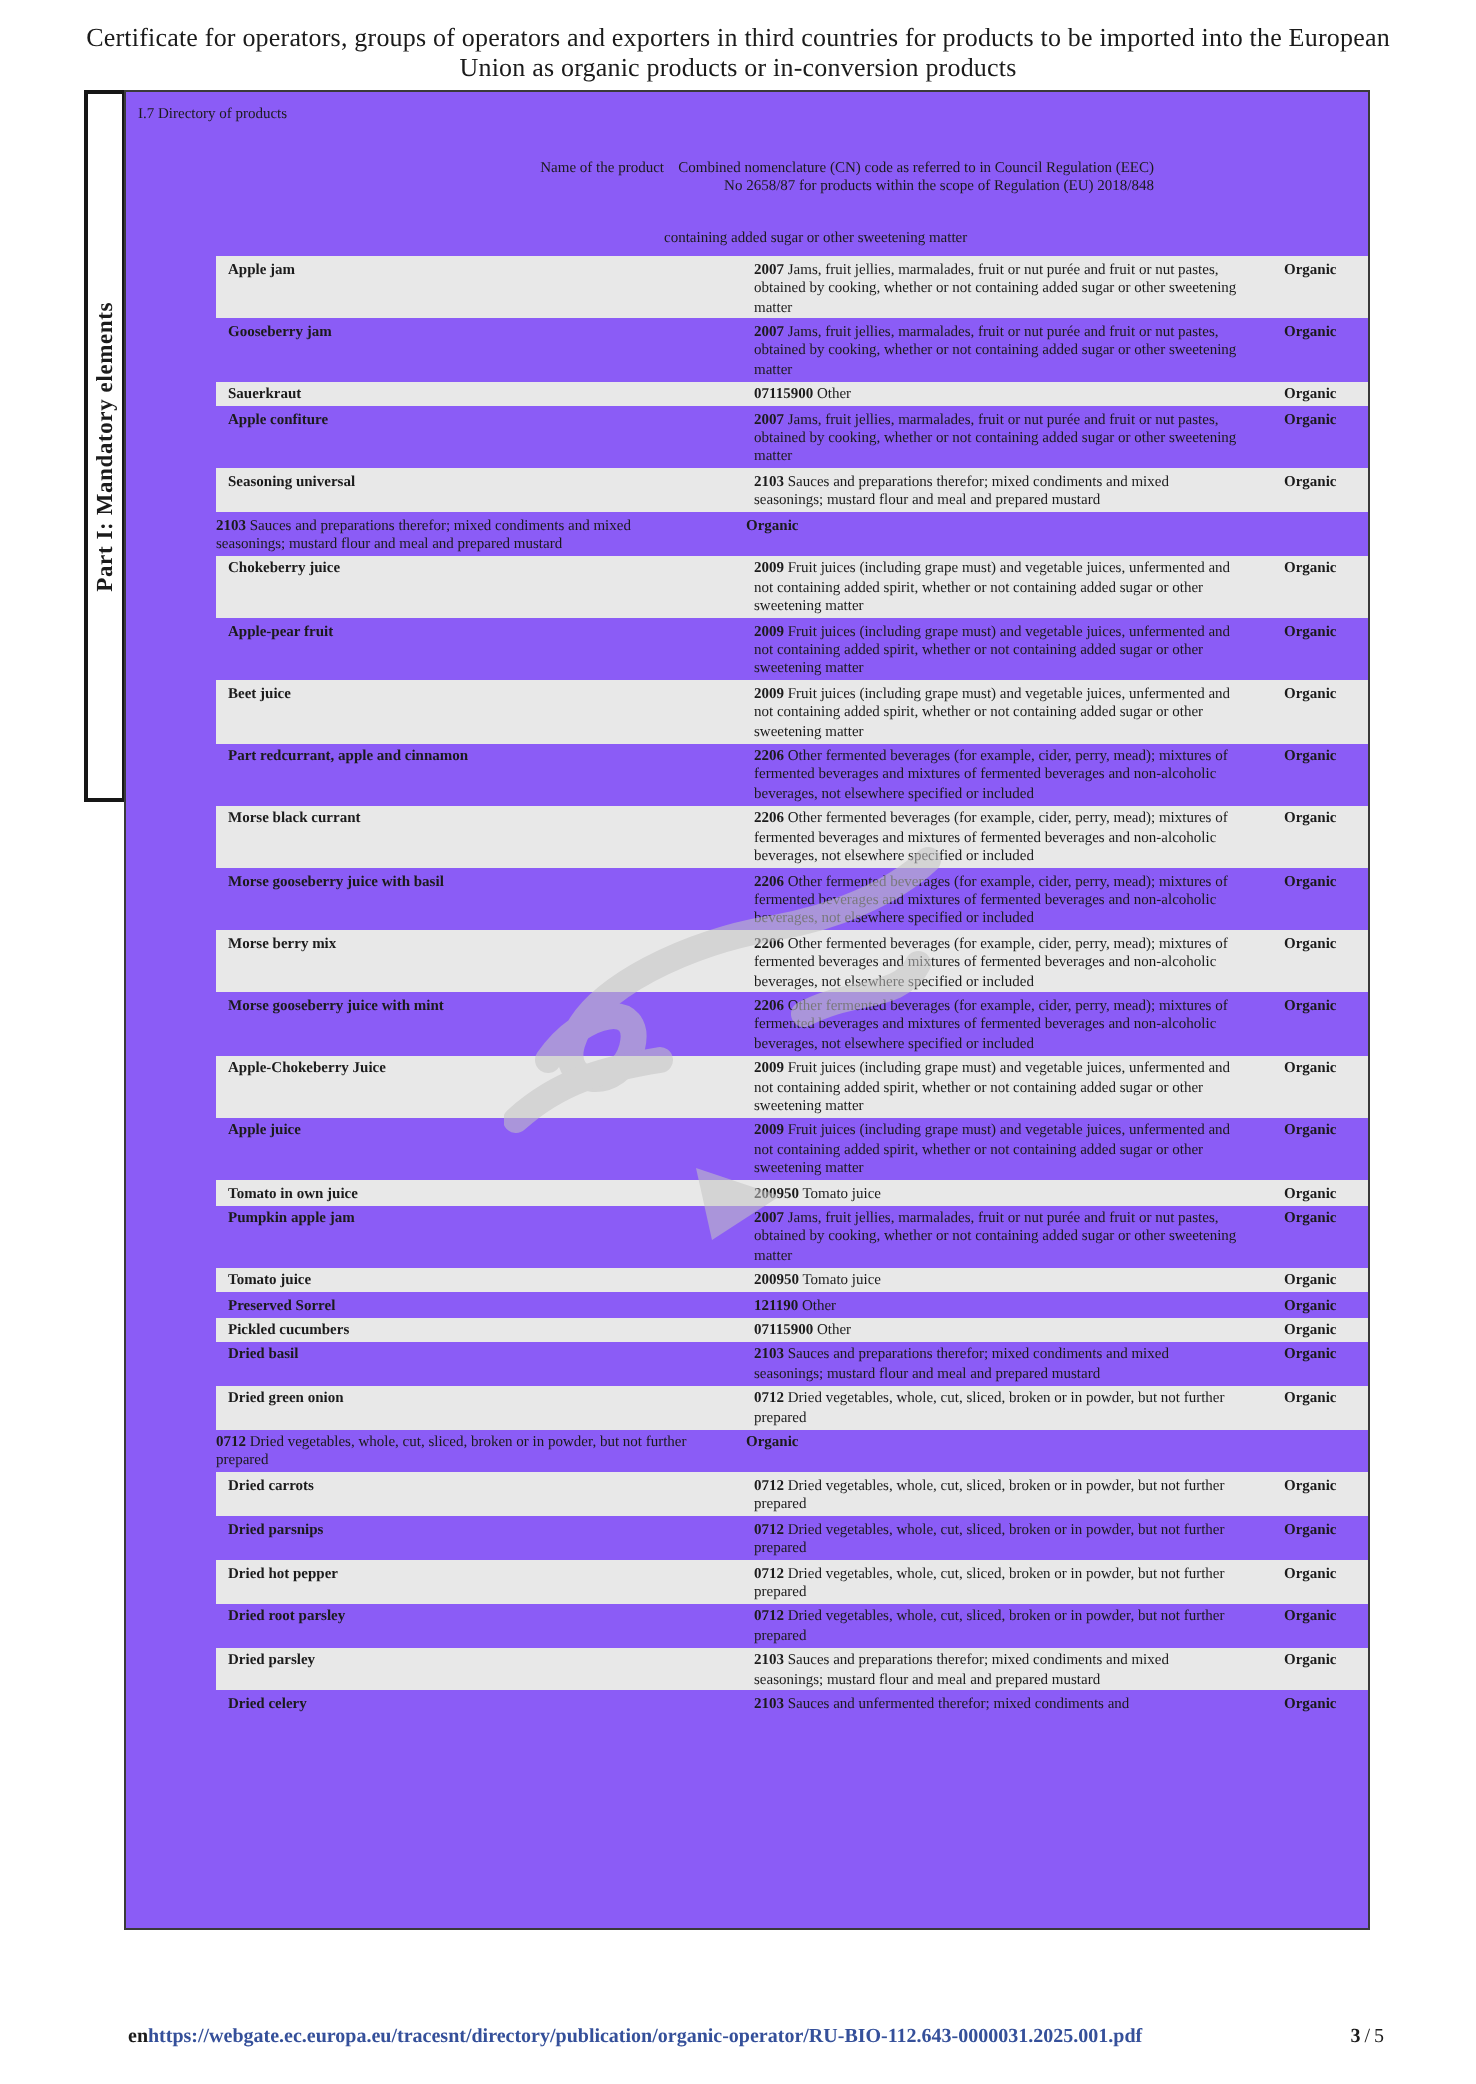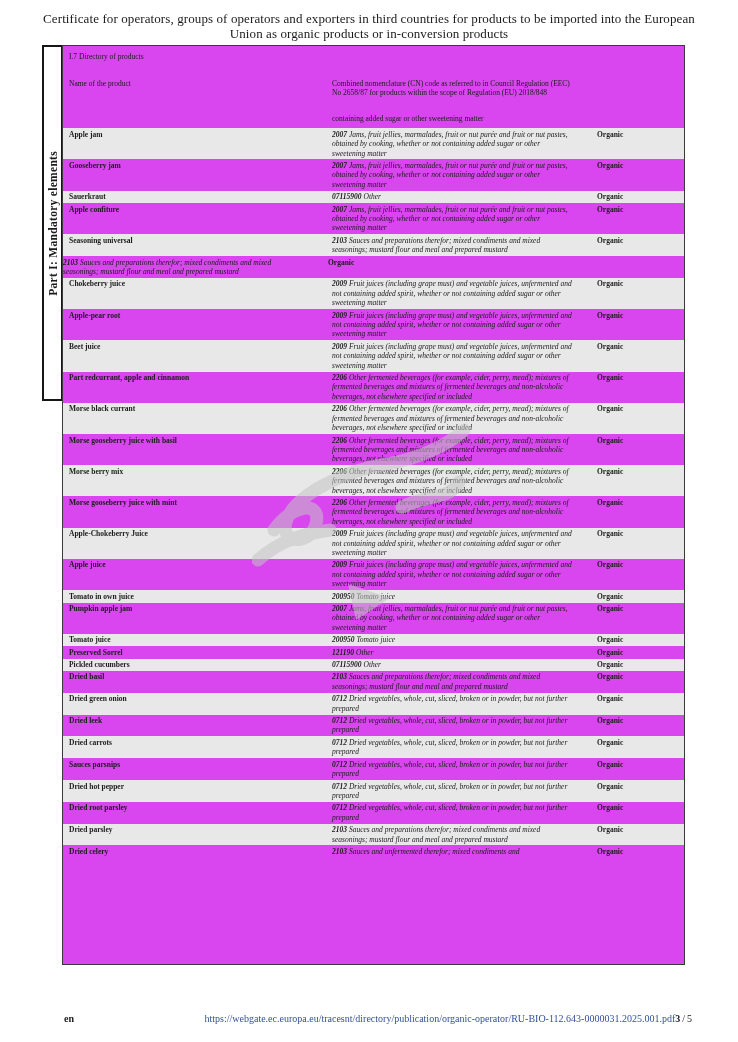--- a/index.html
+++ b/index.html
@@ -27,44 +27,44 @@
     border:2px solid #161616;background:#fff;
     display:flex;align-items:center;justify-content:center;
   }
   .part-box span{
     writing-mode:vertical-rl;transform:rotate(180deg);
     font-weight:bold;font-size:11.5px;white-space:nowrap;letter-spacing:.3px;
   }
   
   .tbl{
     position:absolute;left:62px;top:45px;width:623px;height:920px;
-    border:1px solid var(--border);background:#d946ef;font-size:7.5px;line-height:9.4px;
+    border:1px solid var(--border);background:#8b5cf6;font-size:7.5px;line-height:9.4px;
   }
   .tbl-head{padding:6px 6px 0 6px;}
   .sec-title{line-height:10px;}
-  .cols-head{display:flex;margin-top:17px;}
+  .cols-head{display:flex;margin-top:17px;text-align:right;}
   .h-name{flex:0 0 263px;}
   .h-cn{flex:0 0 245px;}
   .carryover{margin:16px 0 0 263px;width:245px;}
-  .rows{margin-top:5px;}
+  .rows{margin-top:5px;margin-left:45px;}
   .row{display:flex;padding:1.5px 0;}
   .rows .row:nth-child(odd){background:var(--row-alt);}
   .c-name{flex:0 0 269px;padding-left:6px;font-weight:bold;}
-  .c-cn{flex:0 0 265px;padding-right:22px;font-style:italic;}
+  .c-cn{flex:0 0 265px;padding-right:22px;}
   .r-code{font-weight:bold;}
   .c-status{flex:1;font-weight:bold;}
   
   .wm{position:absolute;left:252px;top:412px;width:235px;height:240px;pointer-events:none;opacity:.55;}
   
   .footer{
     position:absolute;top:1013px;left:0;width:738px;
     display:flex;align-items:baseline;font-size:10px;
   }
   .f-lang{margin-left:64px;font-weight:bold;}
-  .f-url{flex:1;text-align:right;color:var(--link);text-decoration:none;}
+  .f-url{flex:1;text-align:left;color:var(--link);text-decoration:none;font-weight:bold;}
   .f-page{margin-right:46px;white-space:nowrap;}
   .f-page .cur{font-weight:bold;}
   .f-page .sep{margin:0 2px;}
 </style>
 </head>
 <body>
 
 <div class="doc-title">Certificate for operators, groups of operators and exporters in third countries for products to be imported into the European Union as organic products or in-conversion products</div>
 
 <div class="part-box">
@@ -116,21 +116,21 @@
     <div class="c-status">Organic</div>
   </div>
 
   <div class="row">
     <div class="c-name">Chokeberry juice</div>
     <div class="c-cn"><span class="r-code">2009</span> <span class="r-desc">Fruit juices (including grape must) and vegetable juices, unfermented and not containing added spirit, whether or not containing added sugar or other sweetening matter</span></div>
     <div class="c-status">Organic</div>
   </div>
 
   <div class="row">
-    <div class="c-name">Apple-pear root</div>
+    <div class="c-name">Apple-pear fruit</div>
     <div class="c-cn"><span class="r-code">2009</span> <span class="r-desc">Fruit juices (including grape must) and vegetable juices, unfermented and not containing added spirit, whether or not containing added sugar or other sweetening matter</span></div>
     <div class="c-status">Organic</div>
   </div>
 
   <div class="row">
     <div class="c-name">Beet juice</div>
     <div class="c-cn"><span class="r-code">2009</span> <span class="r-desc">Fruit juices (including grape must) and vegetable juices, unfermented and not containing added spirit, whether or not containing added sugar or other sweetening matter</span></div>
     <div class="c-status">Organic</div>
   </div>
 
@@ -212,33 +212,32 @@
     <div class="c-status">Organic</div>
   </div>
 
   <div class="row">
     <div class="c-name">Dried green onion</div>
     <div class="c-cn"><span class="r-code">0712</span> <span class="r-desc">Dried vegetables, whole, cut, sliced, broken or in powder, but not further prepared</span></div>
     <div class="c-status">Organic</div>
   </div>
 
   <div class="row">
-    <div class="c-name">Dried leek</div>
     <div class="c-cn"><span class="r-code">0712</span> <span class="r-desc">Dried vegetables, whole, cut, sliced, broken or in powder, but not further prepared</span></div>
     <div class="c-status">Organic</div>
   </div>
 
   <div class="row">
     <div class="c-name">Dried carrots</div>
     <div class="c-cn"><span class="r-code">0712</span> <span class="r-desc">Dried vegetables, whole, cut, sliced, broken or in powder, but not further prepared</span></div>
     <div class="c-status">Organic</div>
   </div>
 
   <div class="row">
-    <div class="c-name">Sauces parsnips</div>
+    <div class="c-name">Dried parsnips</div>
     <div class="c-cn"><span class="r-code">0712</span> <span class="r-desc">Dried vegetables, whole, cut, sliced, broken or in powder, but not further prepared</span></div>
     <div class="c-status">Organic</div>
   </div>
 
   <div class="row">
     <div class="c-name">Dried hot pepper</div>
     <div class="c-cn"><span class="r-code">0712</span> <span class="r-desc">Dried vegetables, whole, cut, sliced, broken or in powder, but not further prepared</span></div>
     <div class="c-status">Organic</div>
   </div>
 

